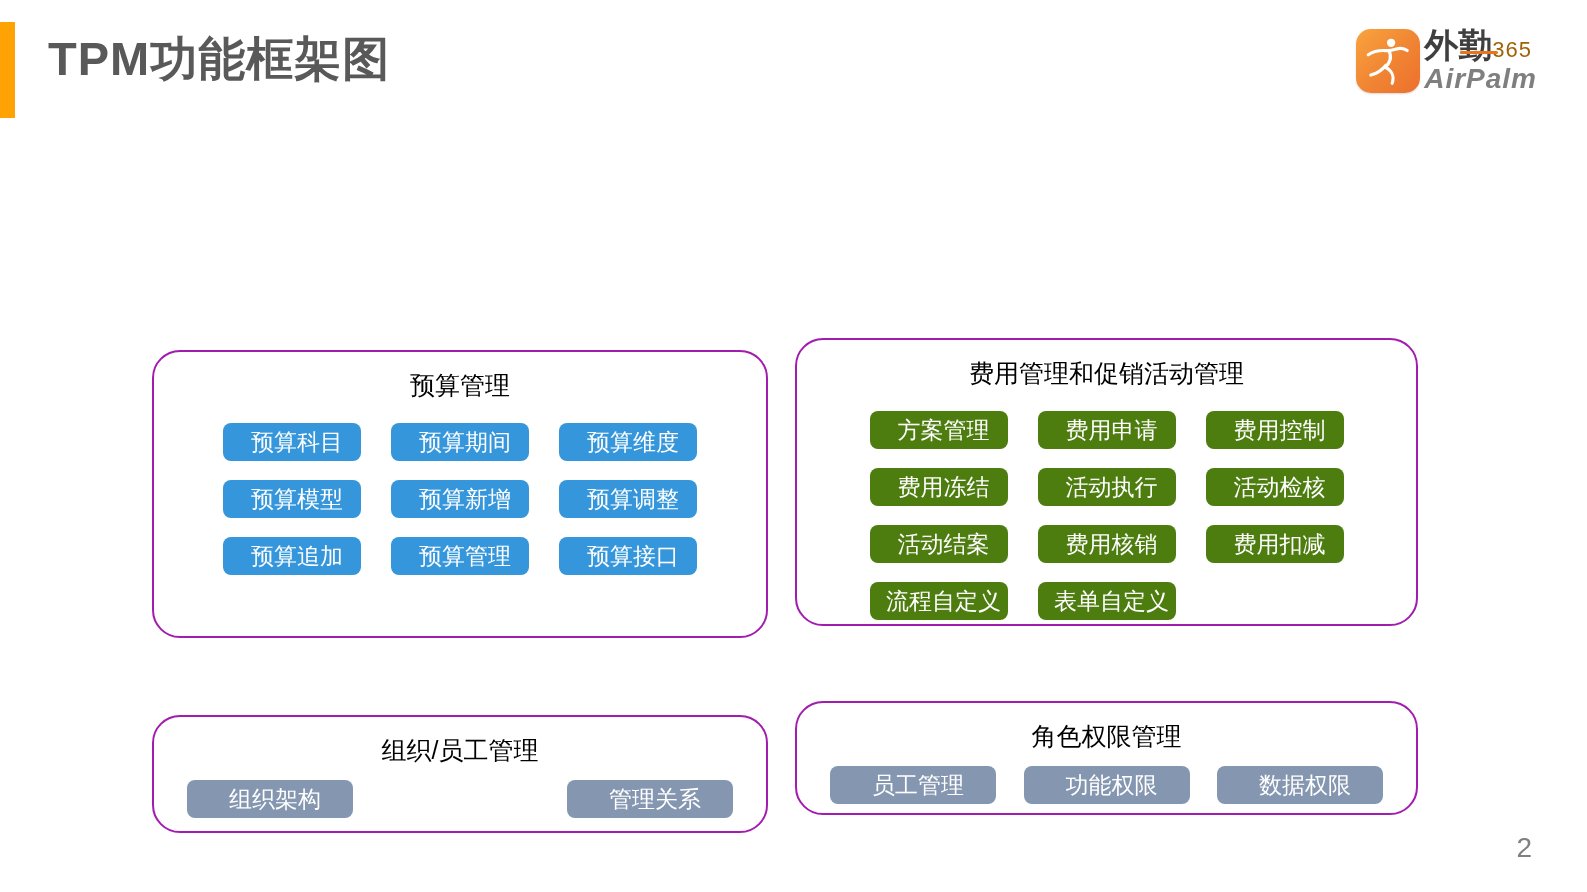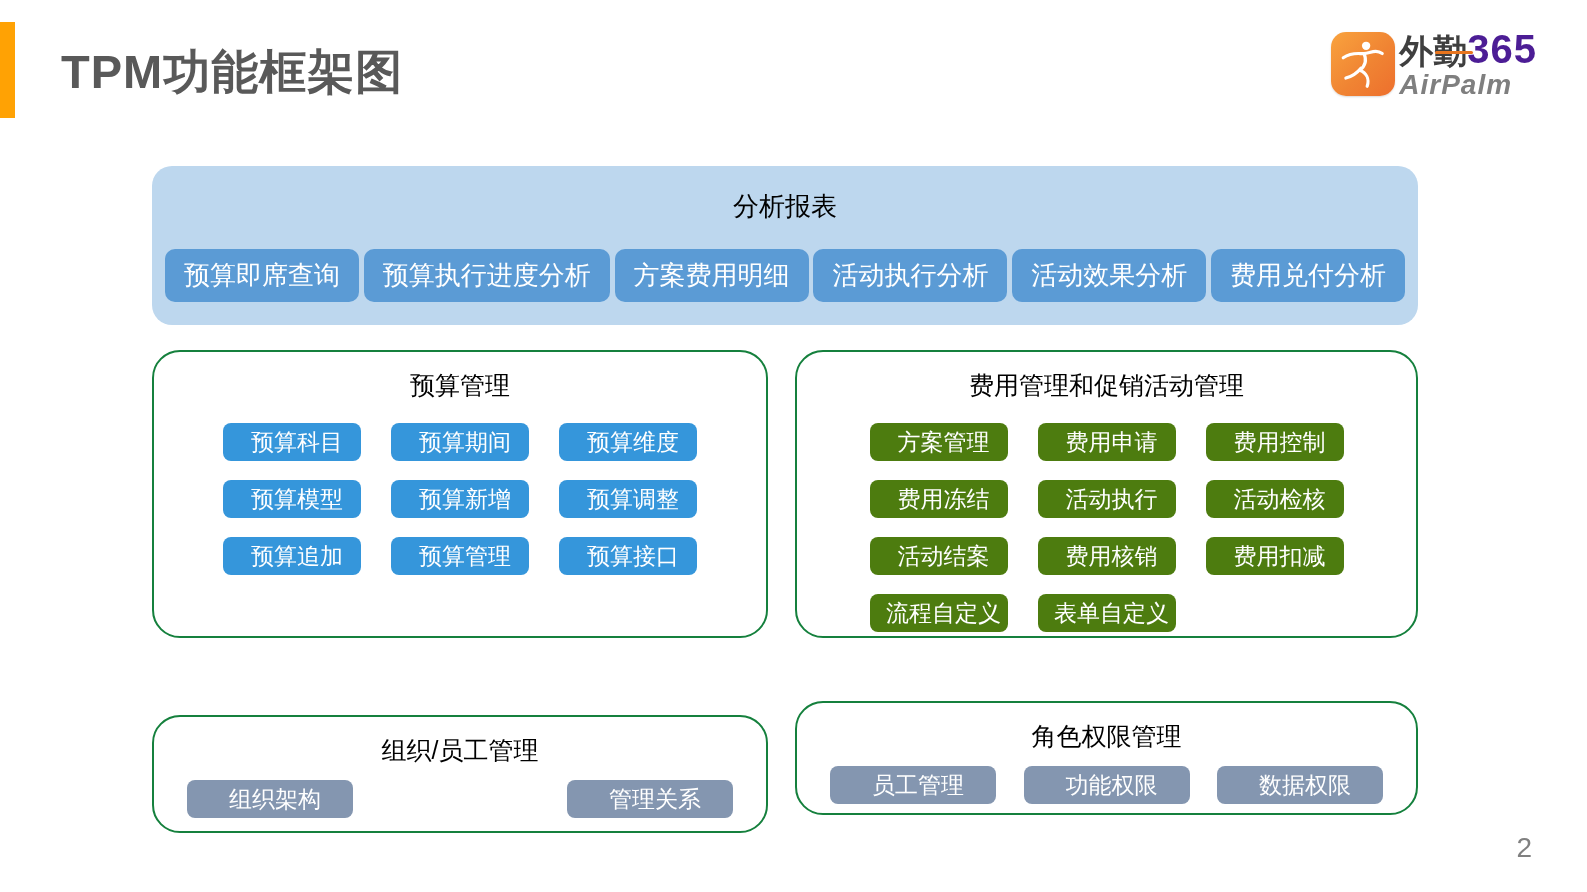--- a/index.html
+++ b/index.html
@@ -10,37 +10,37 @@
     overflow:hidden;
   }
   .slide{position:relative;width:1587px;height:892px;background:#ffffff;}
 
   
   .accent-bar{
     position:absolute;left:0;top:22px;width:15px;height:96px;
     background:#FFA204;
   }
   .page-title{
-    position:absolute;left:48px;top:28px;margin:13px;
+    position:absolute;left:48px;top:28px;margin:0;
     font-size:47px;font-weight:bold;color:#595959;
     letter-spacing:1px;
   }
 
   
   .logo{position:absolute;top:28px;right:50px;display:flex;align-items:center;gap:4px;}
   .logo-icon{
     width:64px;height:64px;border-radius:15px;
     background:linear-gradient(135deg,#F9A33E 0%,#F08433 55%,#ED6F2D 100%);
     display:flex;align-items:center;justify-content:center;
     box-shadow:0 1px 2px rgba(0,0,0,.15);
   }
   .logo-text{display:flex;flex-direction:column;line-height:1.05;}
   .brand-row{position:relative;display:flex;align-items:baseline;}
   .brand-cn{font-size:34px;font-weight:bold;color:#3f3f3f;}
-  .brand-num{font-size:40px;font-weight:bold;color:#4c1d95;letter-spacing:1px;}
+  .brand-num{font-size:22px;font-weight:normal;color:#a16207;letter-spacing:1px;}
   .brand-underline{
     position:absolute;left:36px;top:23px;width:38px;height:3px;
     background:#E8751E;border-radius:2px;
   }
   .brand-en{font-size:28px;font-weight:bold;font-style:italic;color:#7f7f7f;letter-spacing:1px;}
 
   
   .btn{
     display:flex;align-items:center;justify-content:center;
     color:#ffffff;white-space:nowrap;box-sizing:border-box;
@@ -61,24 +61,24 @@
     padding:0 13px;margin-top:25px;
   }
   .btn-analysis{
     height:53px;padding:0 19px;font-size:26px;
     background:#5B9BD5;border-radius:10px;
   }
 
   
   .panel-outline{
     position:absolute;background:#ffffff;
-    border:2px solid #15803d;border-radius:28px;box-sizing:border-box;
+    border:2px solid #a21caf;border-radius:28px;box-sizing:border-box;
   }
   .panel-budget {left:152px;top:350px;width:616px;height:288px;}
-  .panel-expense{left:795px;top:350px;width:623px;height:288px;}
+  .panel-expense{left:795px;top:338px;width:623px;height:288px;}
   .panel-org    {left:152px;top:715px;width:616px;height:118px;}
   .panel-role   {left:795px;top:701px;width:623px;height:114px;}
 
   .panel-outline .panel-title{
     text-align:center;margin-top:17px;font-size:25px;color:#000000;
   }
 
   .grid-buttons{
     display:grid;grid-template-columns:repeat(3,138px);
     gap:19px 30px;justify-content:center;margin-top:21px;
@@ -122,31 +122,20 @@
     <div class="logo-text">
       <div class="brand-row">
         <span class="brand-cn">外勤</span>
           <span class="brand-num">365</span>
         <span class="brand-underline"></span>
       </div>
       <span class="brand-en">AirPalm</span>
     </div>
   </div>
 
-  <div class="panel-analysis">
-    <div class="panel-title">分析报表</div>
-    <div class="analysis-buttons">
-      <div class="btn btn-analysis">预算即席查询</div>
-      <div class="btn btn-analysis">预算执行进度分析</div>
-      <div class="btn btn-analysis">方案费用明细</div>
-      <div class="btn btn-analysis">活动执行分析</div>
-      <div class="btn btn-analysis">活动效果分析</div>
-      <div class="btn btn-analysis">费用兑付分析</div>
-    </div>
-  </div>
 
   <div class="panel-outline panel-budget">
     <div class="panel-title">预算管理</div>
     <div class="grid-buttons">
       <div class="btn btn-grid btn-blue">预算科目</div>
       <div class="btn btn-grid btn-blue">预算期间</div>
       <div class="btn btn-grid btn-blue">预算维度</div>
       <div class="btn btn-grid btn-blue">预算模型</div>
       <div class="btn btn-grid btn-blue">预算新增</div>
       <div class="btn btn-grid btn-blue">预算调整</div>

